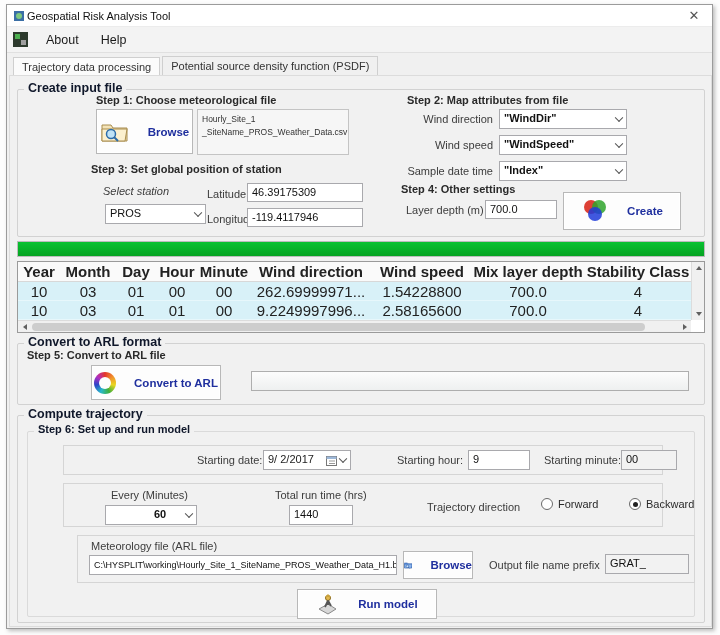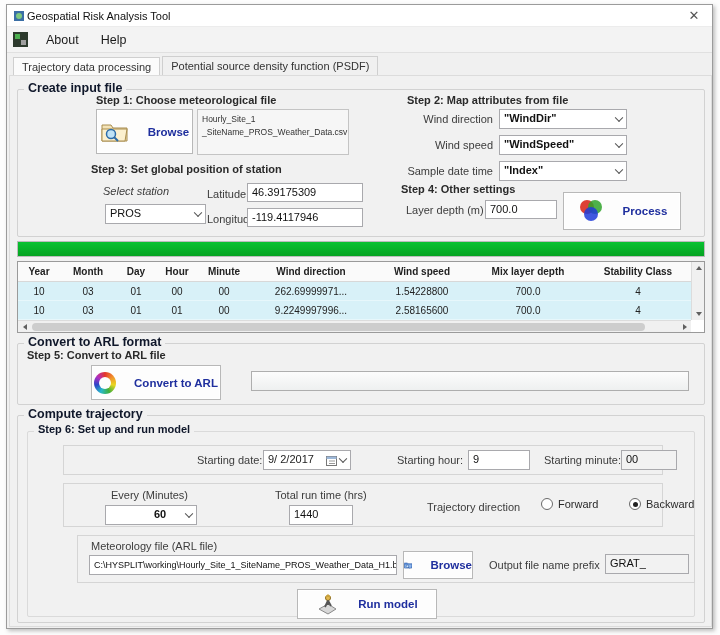--- a/index.html
+++ b/index.html
@@ -34,21 +34,21 @@
   .btn .btxt{ color:#1f2f9e; font-weight:bold; font-size:11.5px;}
   
   .progress-full{ position:absolute; border:1px solid #bcbcbc; background:linear-gradient(#09c231,#05a321); }
   .progress-empty{ position:absolute; border:1px solid #aeaeae; background:linear-gradient(#fcfcfc,#eef0f0);}
   
   .grid{ position:absolute; background:#fff; border:1px solid #9a9a9a;}
   .grid-inner{ position:absolute; left:0; top:0; right:13px; bottom:12px; overflow:hidden;}
   .grid-row{ display:flex; height:19px; align-items:center;}
   .grid-row.header{ height:20px; background:#fafafa; border-bottom:1px solid #d8d8d8; font-weight:bold;}
   .grid-row.data{ background:#d8f1f8; border-bottom:1px solid #e7f7fb;}
-  .gc{ text-align:center; font-size:10px; overflow:hidden; white-space:nowrap; flex:none;}
+  .gc{ text-align:center; font-size:15px; overflow:hidden; white-space:nowrap; flex:none;}
   .c0{width:42px}.c1{width:56px}.c2{width:40px}.c3{width:42px}.c4{width:52px}
   .c5{width:122px}.c6{width:100px}.c7{width:112px}.c8{width:108px}
   
   .vscroll{ position:absolute; right:0; top:0; bottom:12px; width:13px; background:#f0f0f0; border-left:1px solid #dcdcdc;}
   .hscroll{ position:absolute; left:0; bottom:0; right:13px; height:12px; background:#f0f0f0; border-top:1px solid #dcdcdc;}
   .sb-btn{ position:absolute; width:13px; height:12px; display:flex; align-items:center; justify-content:center;}
   .arrow{ width:0; height:0; border:3px solid transparent;}
   .arrow.up{ border-bottom:4px solid #606060; margin-top:-3px;}
   .arrow.down{ border-top:4px solid #606060; margin-bottom:-3px;}
   .arrow.left{ border-right:4px solid #606060; margin-left:-3px;}
@@ -135,21 +135,21 @@
 
   <span class="step-title" style="left:394px; top:178px;">Step 4: Other settings</span>
   <span class="lbl" style="left:399px; top:199px;">Layer depth (m)</span>
   <div class="field" style="left:478px; top:195px; width:72px; height:19px;">700.0</div>
   <button class="btn" style="left:556px; top:187px; width:118px; height:38px;">
     <svg width="28" height="26" viewBox="0 0 28 26">
       <circle cx="10" cy="9" r="7" fill="#d92b1f" fill-opacity=".9"></circle>
       <circle cx="18" cy="9" r="7" fill="#2fa32a" fill-opacity=".85"></circle>
       <circle cx="14" cy="16" r="7" fill="#1f3bd9" fill-opacity=".85"></circle>
     </svg>
-    <span class="btxt">Process</span>
+    <span class="btxt">Create</span>
   </button>
 
   <div class="progress-full" style="left:10px; top:236px; width:688px; height:16px;"></div>
 
   <div class="grid" style="left:10px; top:256px; width:688px; height:72px;">
     <div class="grid-inner">
       <div class="grid-row header">
         <div class="gc c0">Year</div>
         <div class="gc c1">Month</div>
         <div class="gc c2">Day</div>

